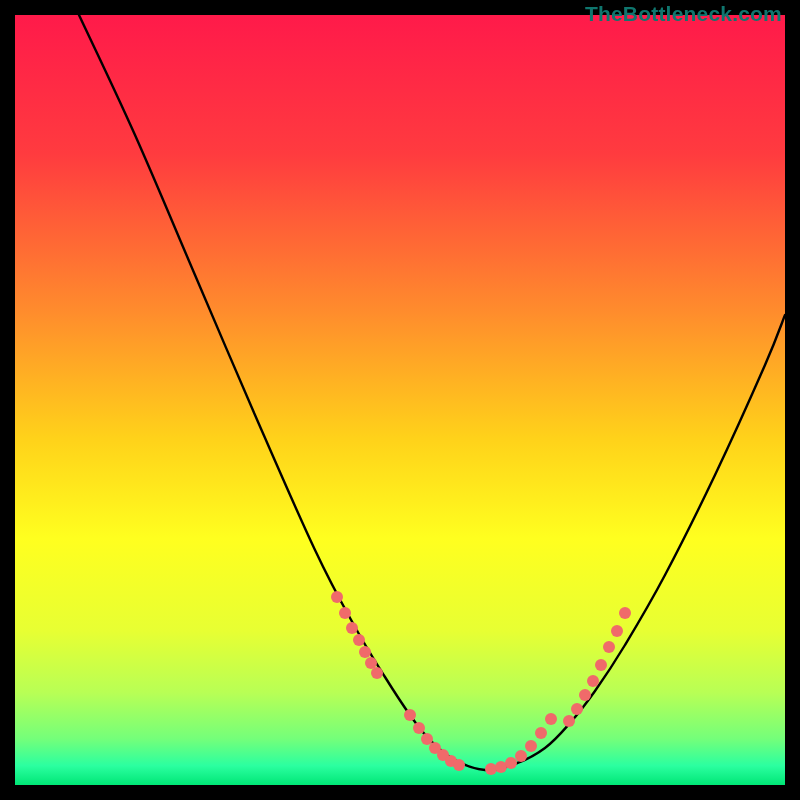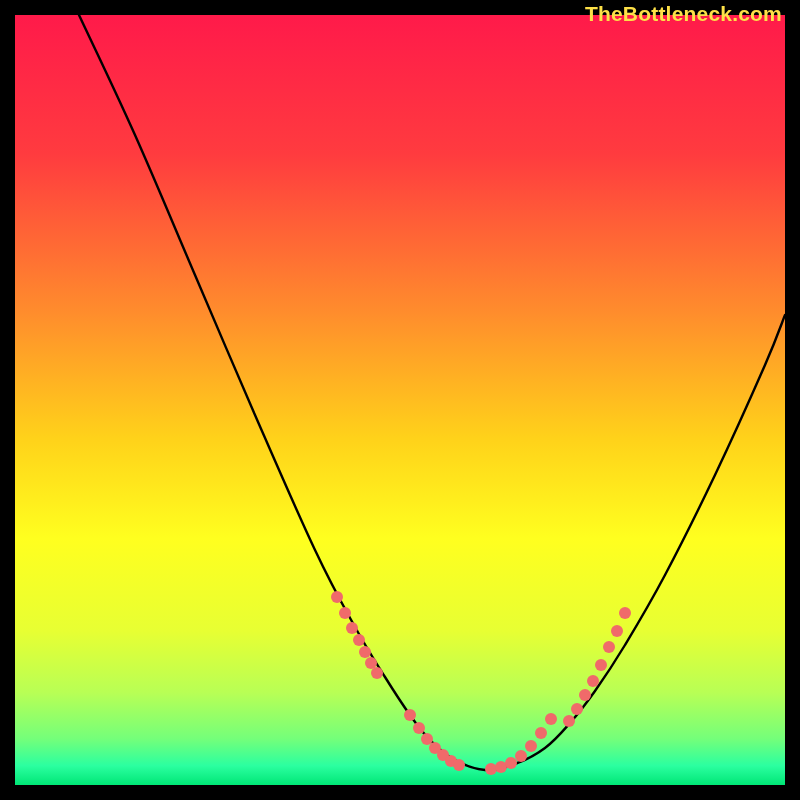--- a/index.html
+++ b/index.html
@@ -12,21 +12,21 @@
     height: 770px;
     background: #000;
   }
   .attribution {
     position: absolute;
     top: 2px;
     right: 18px;
     font-family: Arial, Helvetica, sans-serif;
     font-size: 21px;
     font-weight: bold;
-    color: #fde047;
+    color: #0f766e;
     letter-spacing: 0.2px;
   }
   svg { position: absolute; left: 0; top: 0; }
 </style>
 </head>
 <body>
 
 <div class="frame">
   <svg id="chart-svg" width="770" height="770" viewBox="0 0 770 770">
     <defs>

